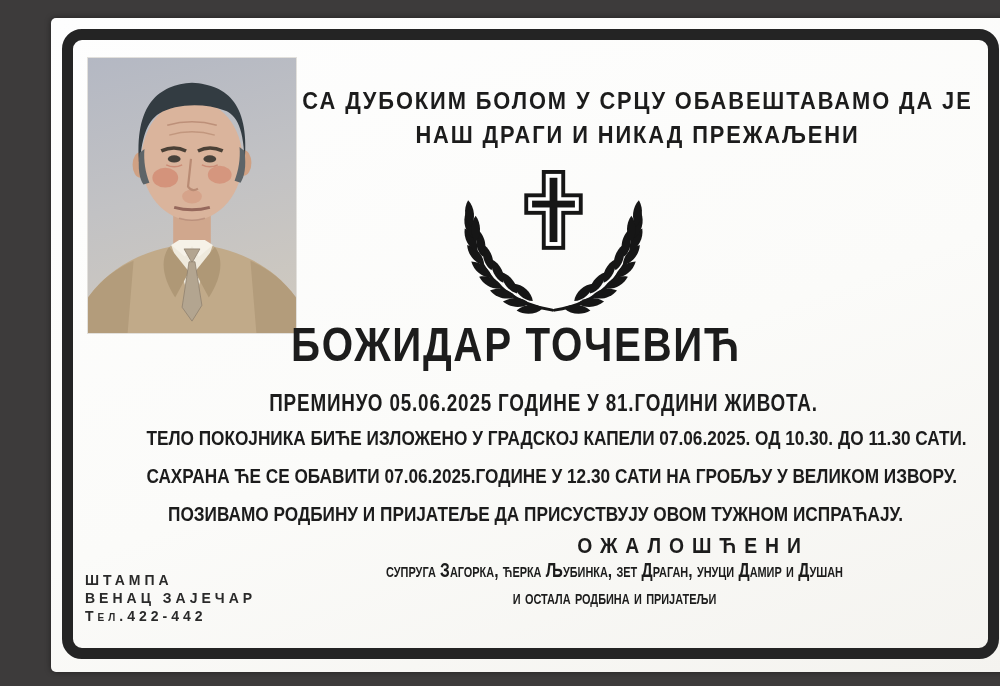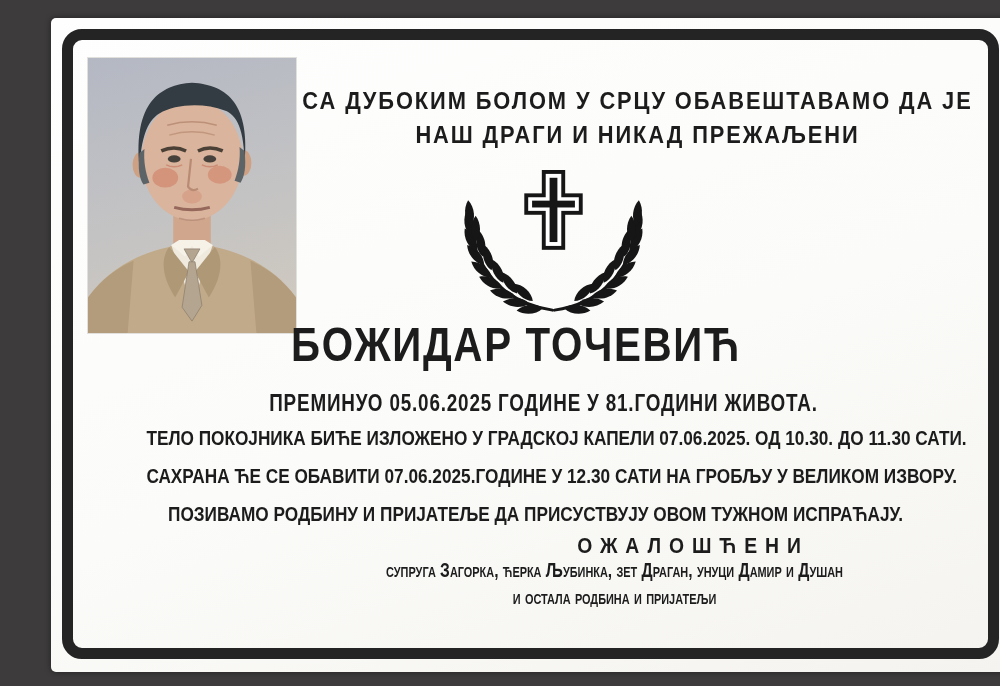--- a/index.html
+++ b/index.html
@@ -217,13 +217,18 @@
   <div class="abs death-line center">ПРЕМИНУО 05.06.2025 ГОДИНЕ У 81.ГОДИНИ ЖИВОТА.</div>
 
   <div class="abs body-line line-viewing center">ТЕЛО ПОКОЈНИКА БИЋЕ ИЗЛОЖЕНО У ГРАДСКОЈ КАПЕЛИ 07.06.2025. ОД 10.30. ДО 11.30 САТИ.</div>
   <div class="abs body-line line-funeral center">САХРАНА ЋЕ СЕ ОБАВИТИ 07.06.2025.ГОДИНЕ У 12.30 САТИ НА ГРОБЉУ У ВЕЛИКОМ ИЗВОРУ.</div>
   <div class="abs body-line line-invitation center">ПОЗИВАМО РОДБИНУ И ПРИЈАТЕЉЕ ДА ПРИСУСТВУЈУ ОВОМ ТУЖНОМ ИСПРАЋАЈУ.</div>
 
   <div class="abs mourners-heading center">ОЖАЛОШЋЕНИ</div>
   <div class="abs fam-line fam-1 center">супруга  Загорка, ћерка Љубинка, зет Драган, унуци Дамир и Душан</div>
   <div class="abs fam-line fam-2 center">и остала родбина и пријатељи</div>
 
+  <div class="abs printer">
+    <div>ШТАМПА</div>
+    <div>ВЕНАЦ ЗАЈЕЧАР</div>
+    <div>Тел.422-442</div>
+  </div>
 </div>
 
 </body></html>

